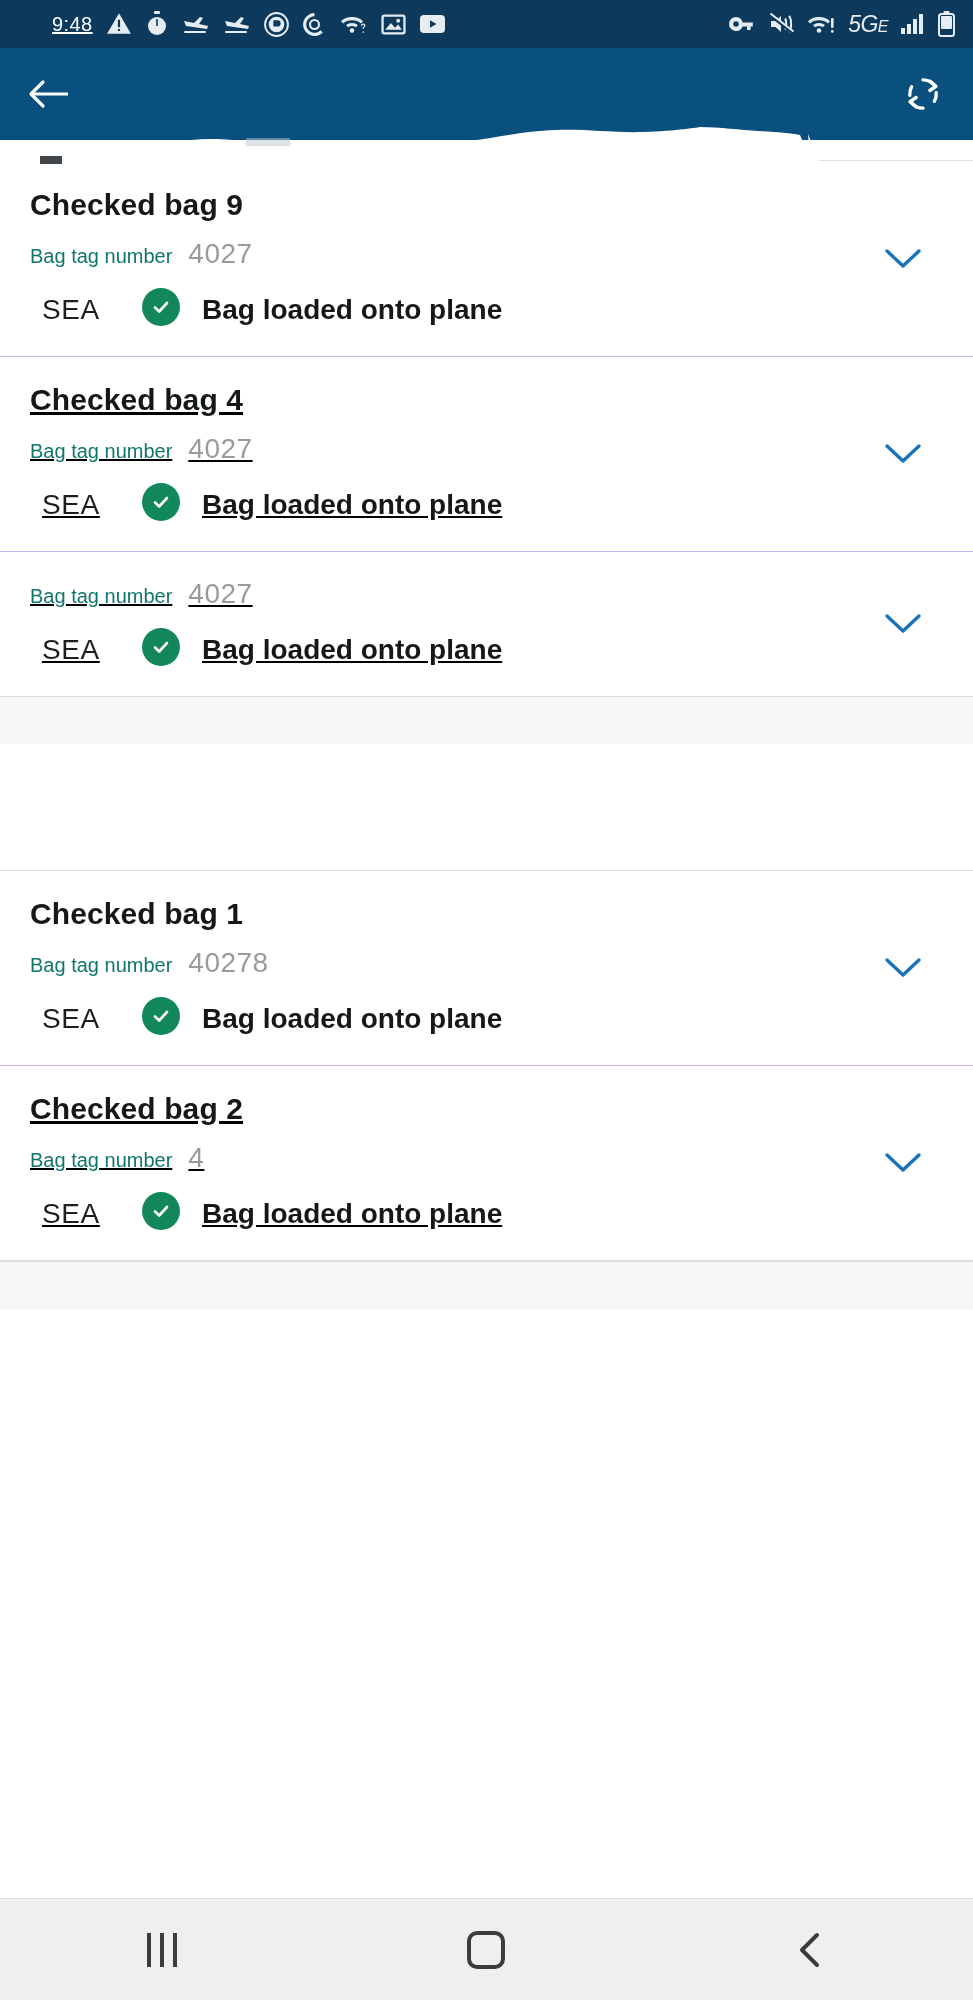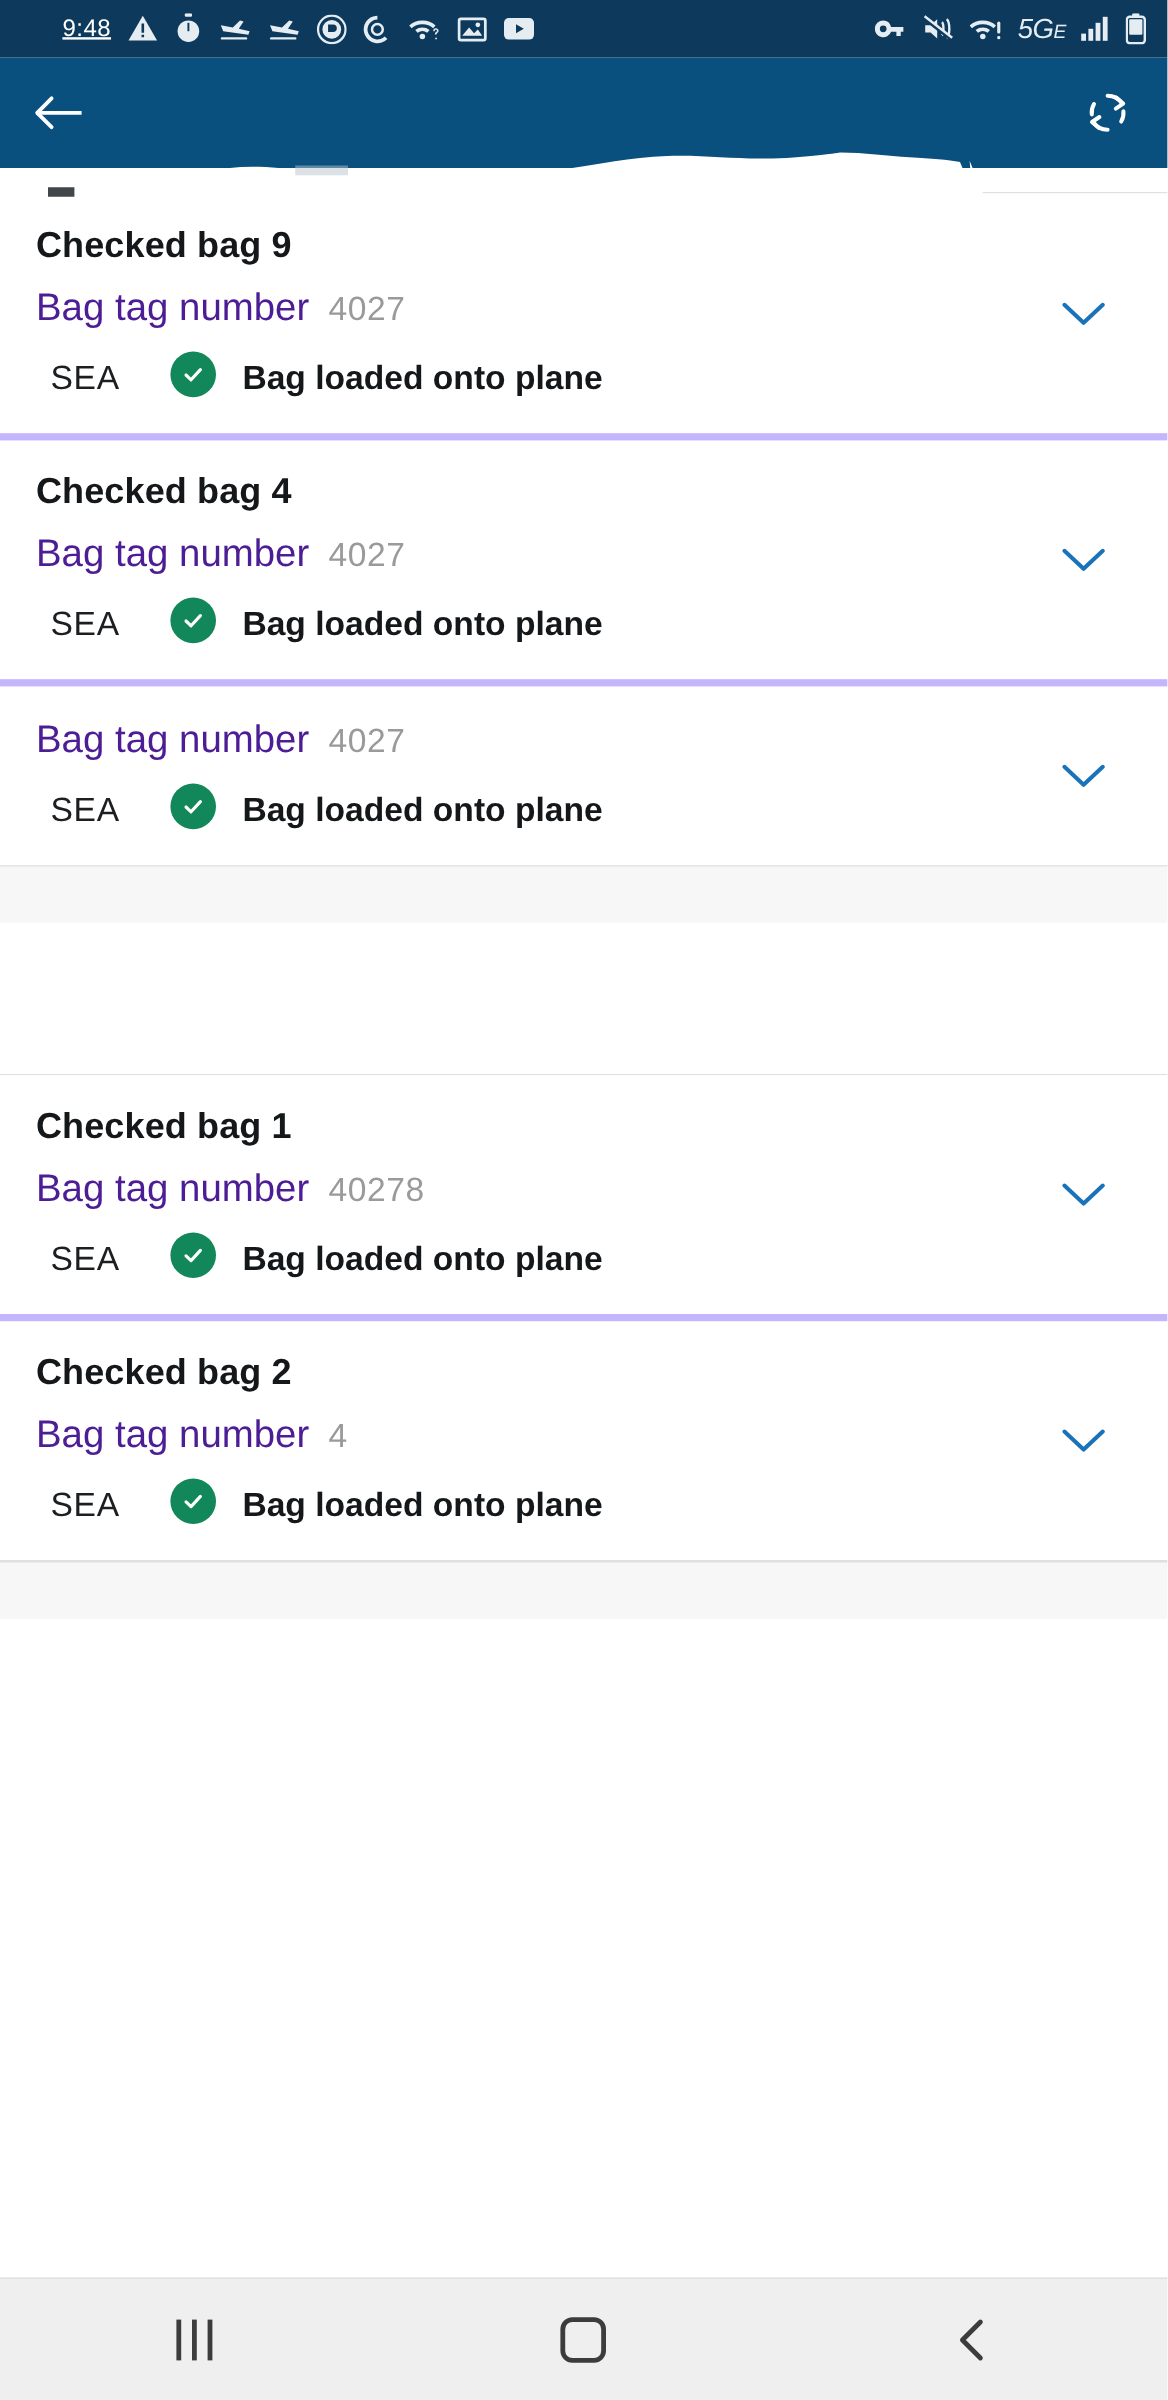--- a/index.html
+++ b/index.html
@@ -42,30 +42,30 @@
     pointer-events:none; z-index:6;
   }
 
   
   .content{ position:relative; background:#ffffff; }
 
   .card{
     background:#ffffff; position:relative;
     padding:26px 26px 30px 30px;
   }
-  .card + .card{ border-top:6px solid #c4b5fd; }
+  .card + .card{ border-top:1px solid #c4b5fd;text-decoration:underline; }
 
   .card-title{
     font-size:30px; font-weight:700; color:#15181a;
     letter-spacing:.1px; margin-bottom:16px;
   }
   .tag-row{
     display:flex; align-items:baseline; gap:16px; margin-bottom:18px;
   }
-  .tag-label{ font-size:32px; color:#4c1d95; }
+  .tag-label{ font-size:20px; color:#0f766e; }
   .tag-value{ font-size:28px; color:#9a9a9a; letter-spacing:.5px; }
 
   .status-row{ display:flex; align-items:flex-end; gap:22px; padding-left:12px; }
   .airport{ font-size:28px; color:#1b1f22; letter-spacing:.6px; min-width:78px; }
   .check{
     width:38px; height:38px; border-radius:50%;
     background:#12885a; display:flex; align-items:center; justify-content:center;
     flex:0 0 38px;
   }
   .status-text{ font-size:28px; font-weight:700; color:#15181a; }

